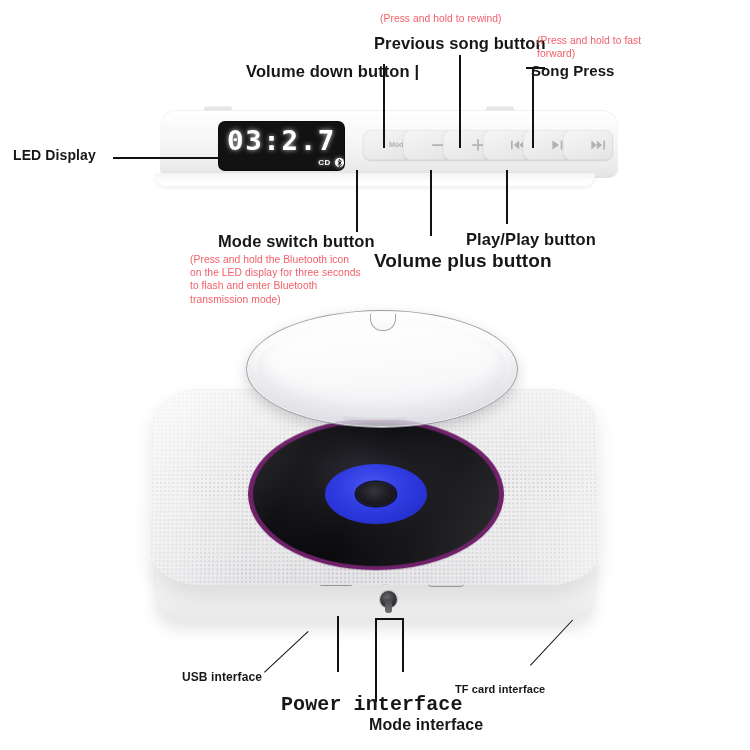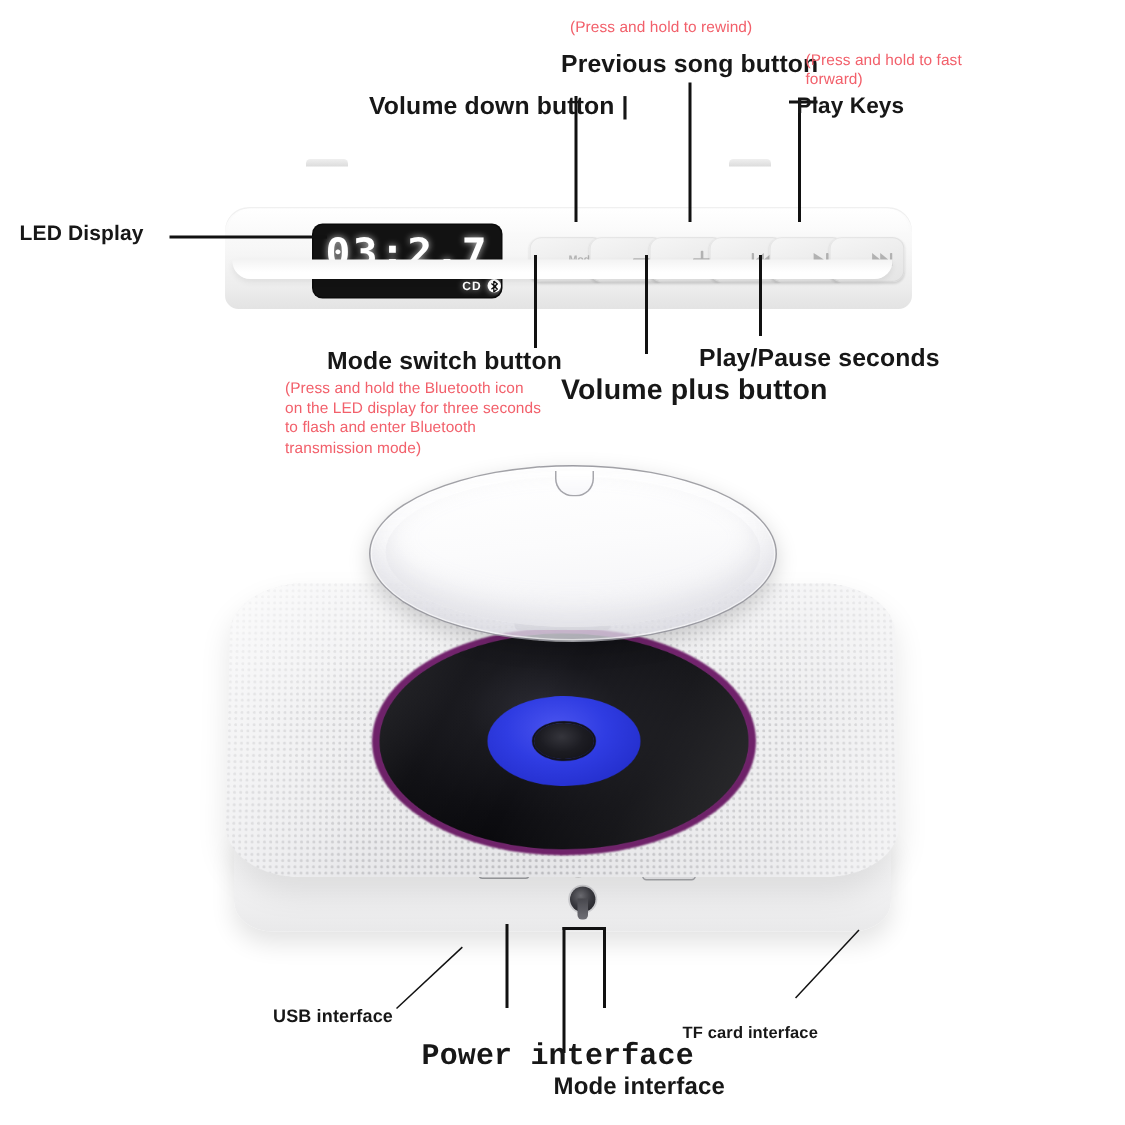--- a/index.html
+++ b/index.html
@@ -39,25 +39,24 @@
   .lead.diag{
     height:0;border-top:1.6px solid #111;
     transform-origin:0 0;background:none;
   }
 
   
   #top-unit{
     position:absolute;left:146px;top:110px;width:458px;height:80px;
   }
   #top-body{
-    position:absolute;left:4px;top:0;width:458px;height:68px;
+    position:absolute;left:14px;top:0;width:458px;height:68px;
     background:linear-gradient(180deg,#fdfdfd 0%,#f7f7f7 40%,#ededed 78%,#e3e3e3 100%);
     border-radius:16px 16px 9px 9px;
     box-shadow:0 1px 0 rgba(0,0,0,.05) inset;
-    margin-top:28px;
   }
   #top-body:before{
     content:"";position:absolute;left:2px;top:1px;width:454px;height:16px;
     background:linear-gradient(180deg,#ffffff,#fafafa);
     border-radius:15px 15px 0 0;
   }
   #top-base{
     position:absolute;left:9px;top:63px;width:440px;height:13px;
     background:linear-gradient(180deg,#f3f3f3,#ffffff 65%,#ffffff);
     border-radius:0 0 12px 12px;
@@ -410,33 +409,33 @@
   <div class="lead h" style="left:375px;top:618px;width:28px;"></div>
   <div class="lead v" style="left:402px;top:618px;height:54px;"></div>
   <div class="lead diag" style="left:468px;top:665px;width:62px;transform:rotate(-47deg) scaleX(-1);transform-origin:100% 0;"></div>
 
   <div class="note" style="left:380px;top:12px;">(Press and hold to rewind)</div>
 
   <div class="lbl" style="left:374px;top:34px;font-size:16.5px;">Previous song button</div>
 
   <div class="note wrap" style="left:537px;top:34px;width:122px;">(Press and hold to fast forward)</div>
 
-  <div class="lbl" style="left:531px;top:62px;font-size:15px;">Play Keys</div>
+  <div class="lbl" style="left:531px;top:62px;font-size:15px;">Song Press</div>
 
   <div class="lbl" style="left:246px;top:62px;font-size:16.5px;">Volume down button |</div>
 
   <div class="lbl" style="left:13px;top:147px;font-size:14px;">LED Display</div>
 
   <div class="lbl" style="left:218px;top:232px;font-size:16.5px;">Mode switch button</div>
 
   <div class="note wrap" style="left:190px;top:253px;width:172px;">(Press and hold the Bluetooth icon on the LED display for three seconds to flash and enter Bluetooth transmission mode)</div>
 
   <div class="lbl" style="left:374px;top:250px;font-size:19px;">Volume plus button</div>
 
-  <div class="lbl" style="left:466px;top:230px;font-size:16.5px;">Play/Pause seconds</div>
+  <div class="lbl" style="left:466px;top:230px;font-size:16.5px;">Play/Play button</div>
 
   <div class="lbl" style="left:182px;top:671px;font-size:12px;">USB interface</div>
 
   <div class="lbl" style="left:281px;top:693px;font-size:20px;font-family:Liberation Mono, monospace;">Power interface</div>
 
   <div class="lbl" style="left:369px;top:716px;font-size:16px;">Mode interface</div>
 
   <div class="lbl" style="left:455px;top:683px;font-size:11px;">TF card interface</div>
 
 </div>

